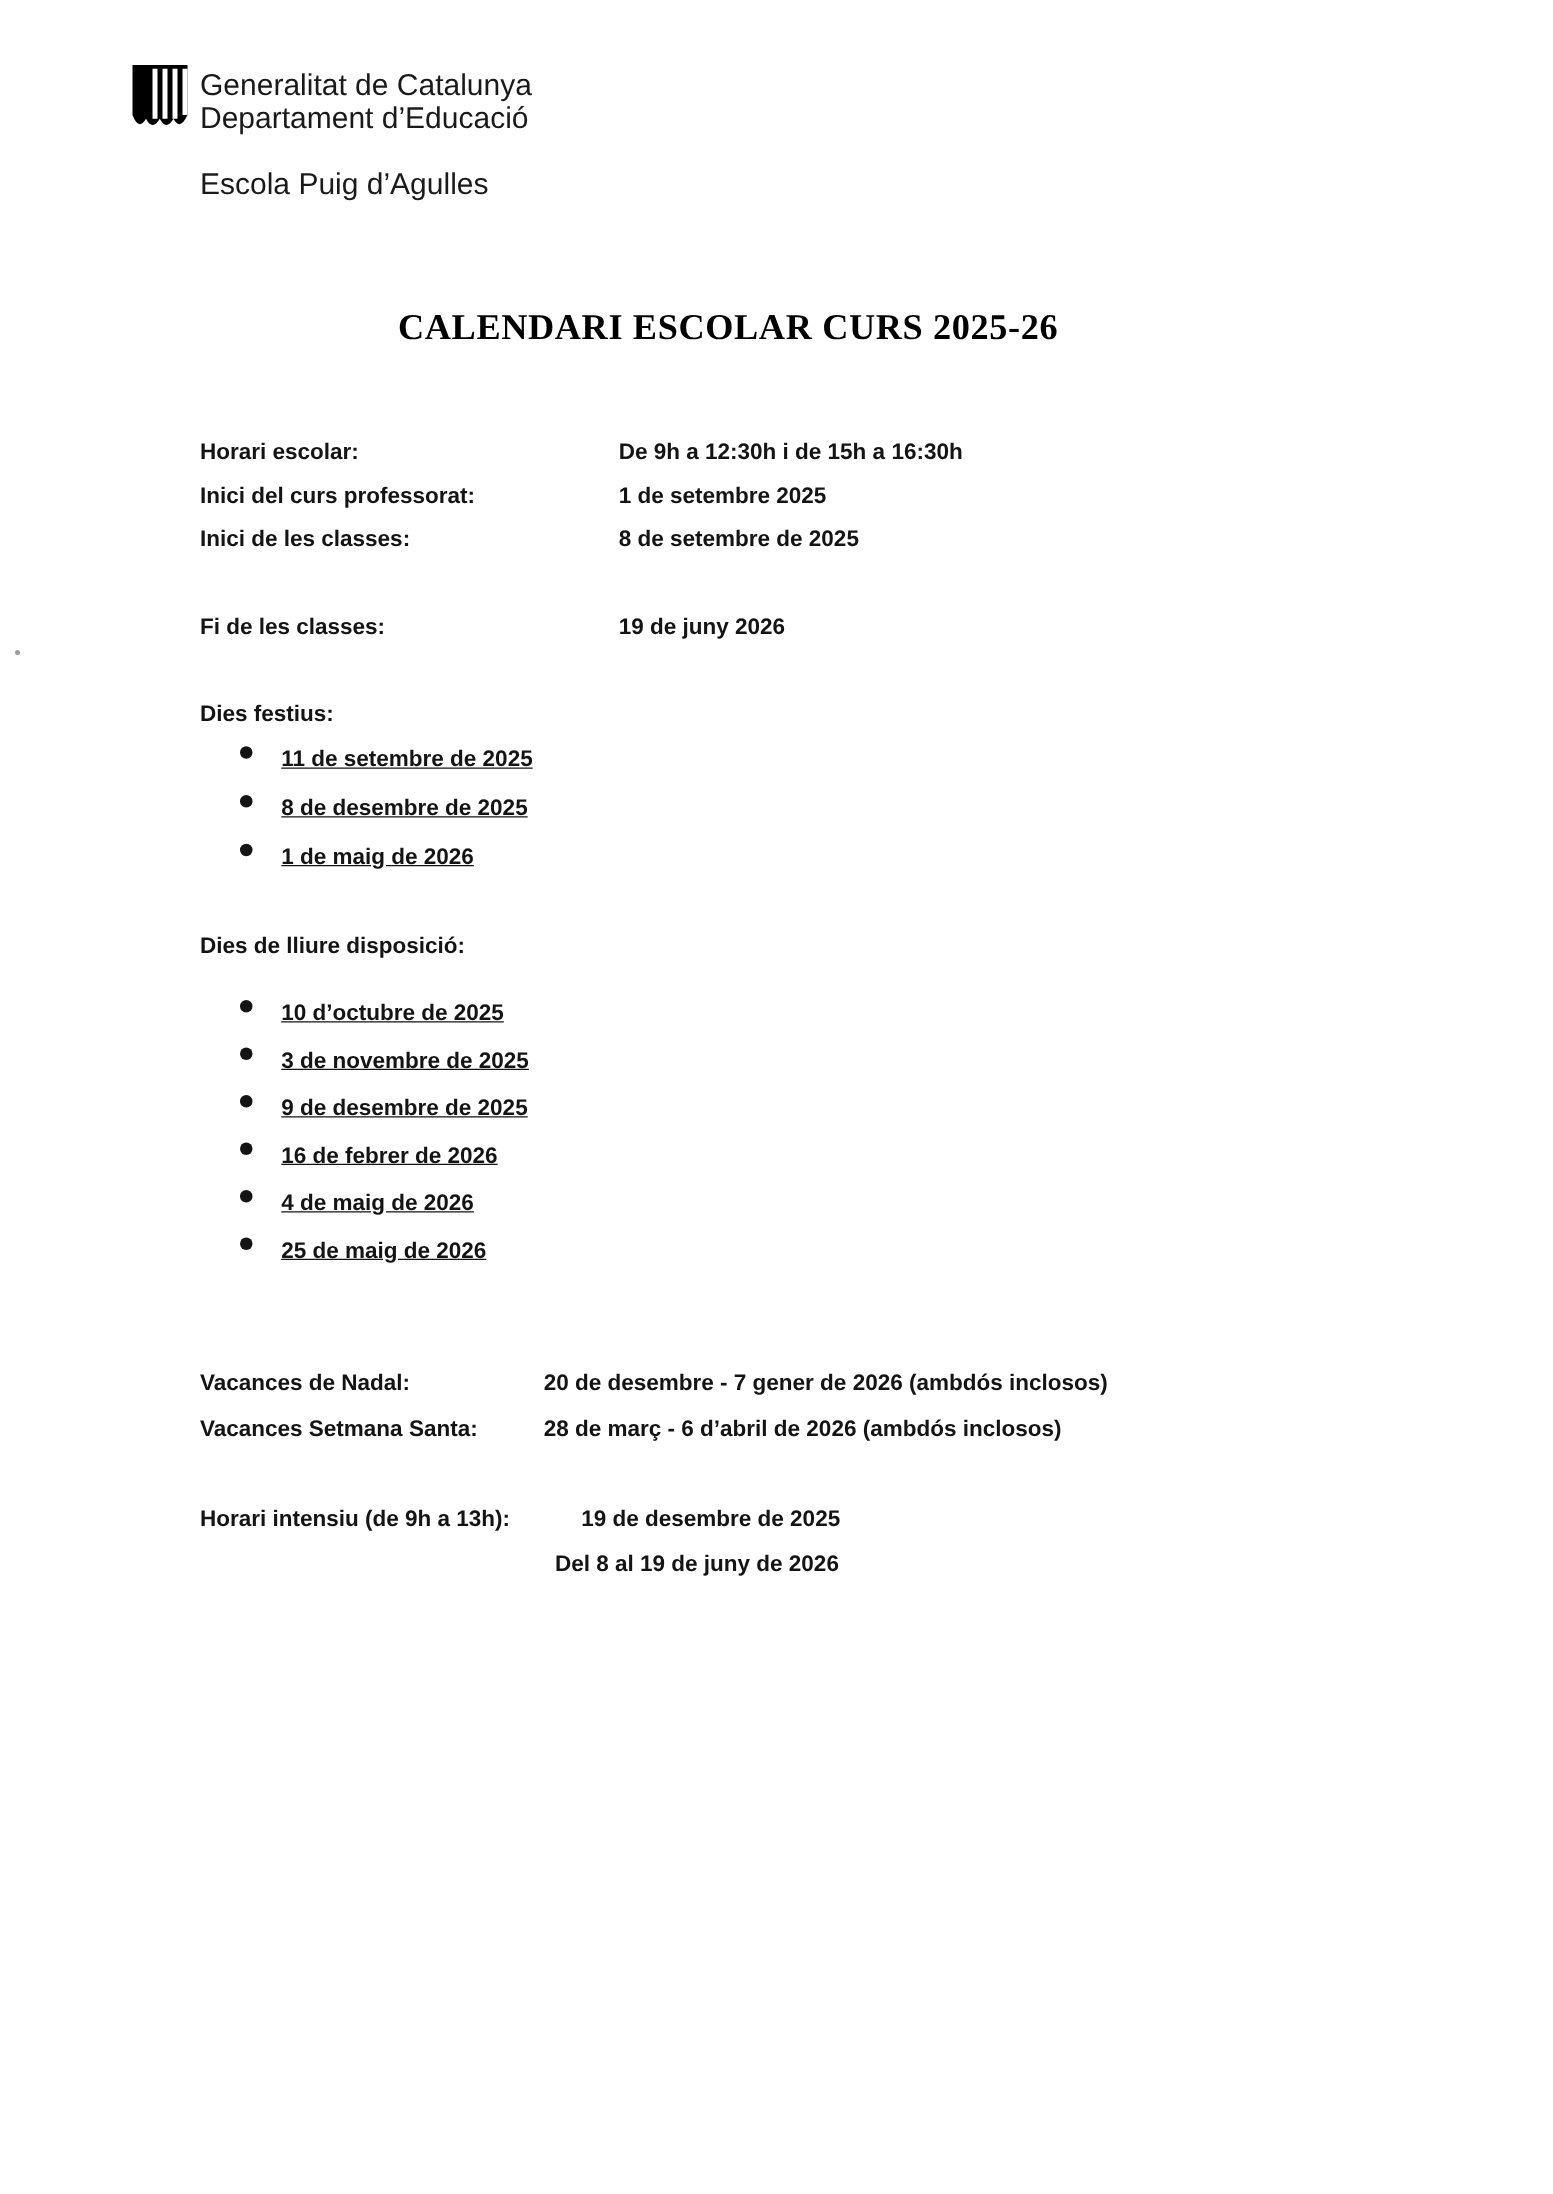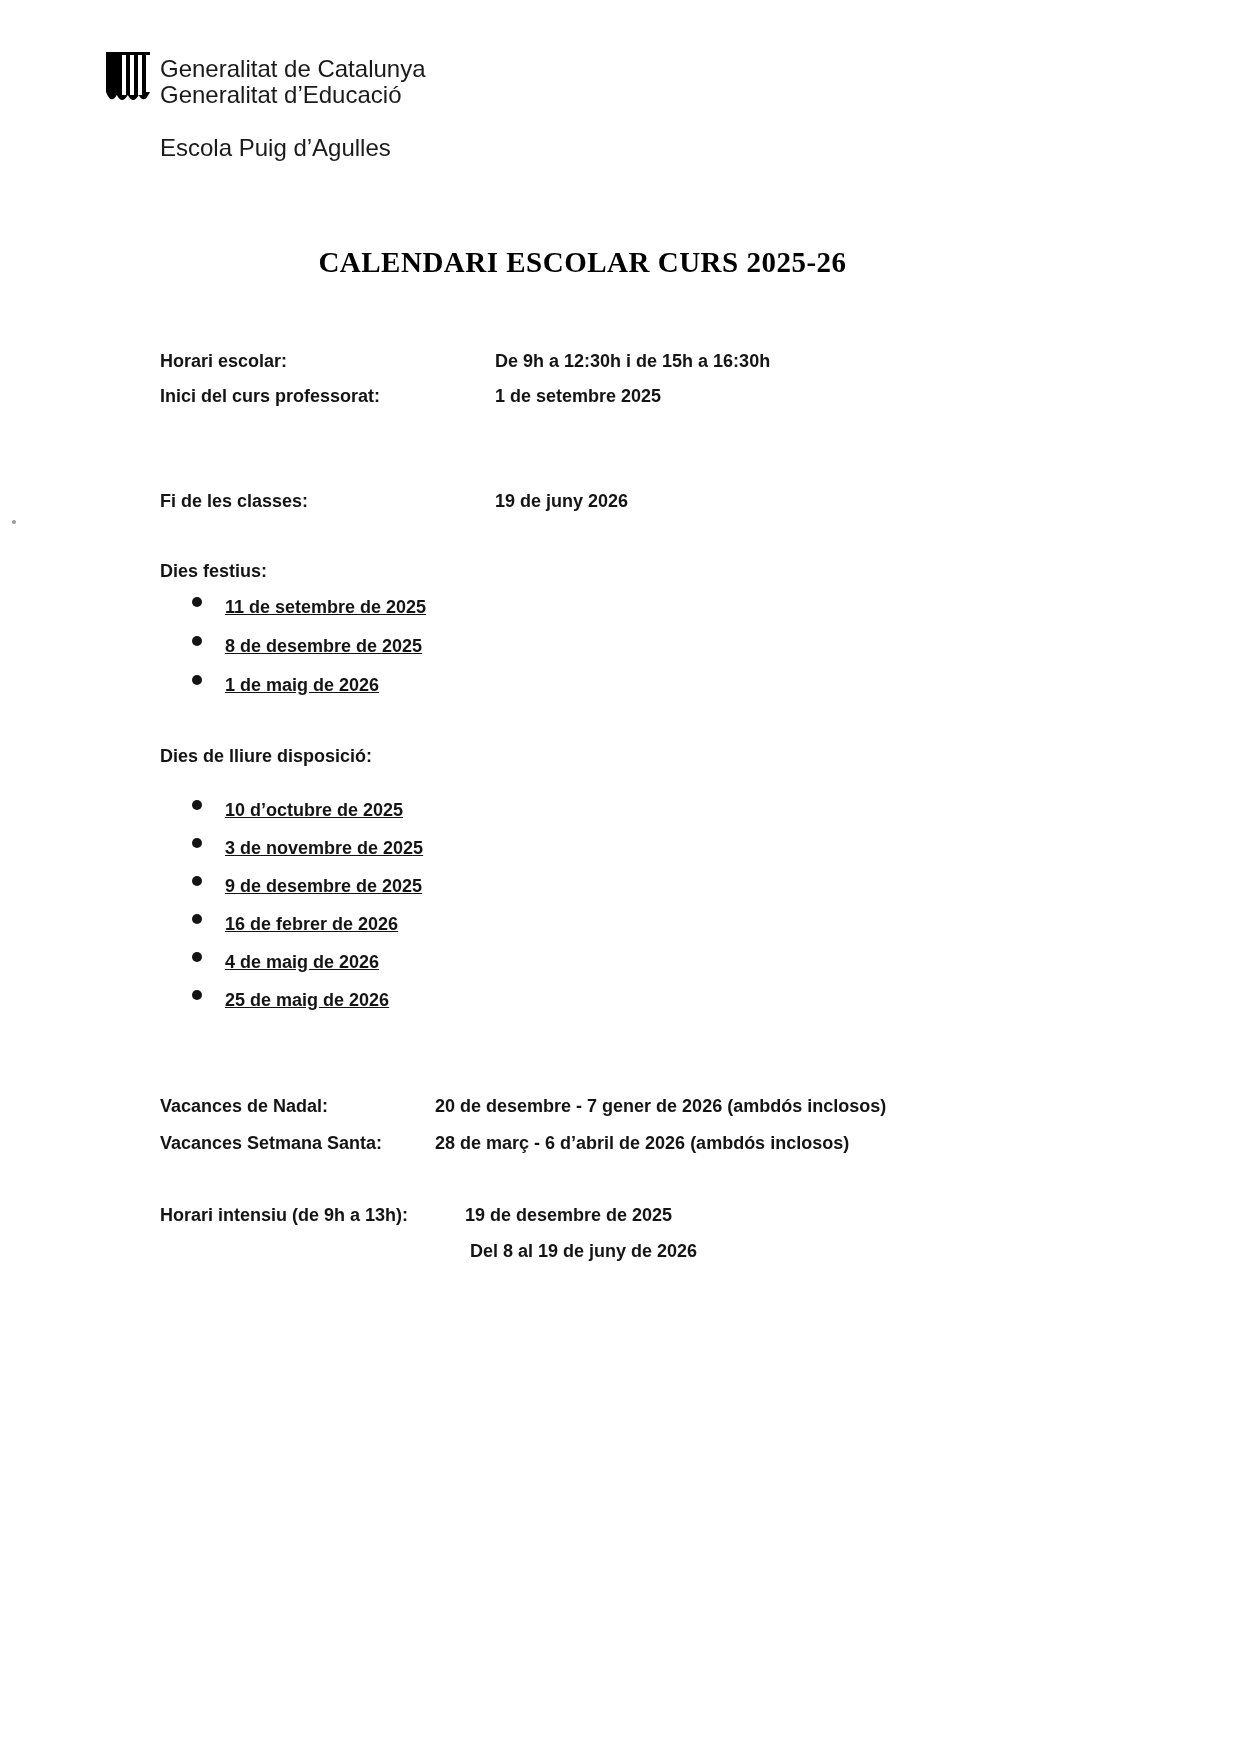--- a/index.html
+++ b/index.html
@@ -87,21 +87,21 @@
     height: 10px;
     border-radius: 50%;
     background: #141414;
     margin-right: 23px;
     flex: 0 0 auto;
   }
 
   
   .hi-row { position: absolute; left: 160px; }
   .hi-row .label { display: inline-block; width: 305px; }
-  .hi-line2 { position: absolute; left: 470px; }
+  .hi-line2 { position: absolute; left: 444px; }
 
   
   .artifact {
     position: absolute;
     left: 12px;
     top: 520px;
     width: 4px;
     height: 4px;
     border-radius: 50%;
     background: #9a9a9a;
@@ -117,33 +117,36 @@
       <path d="M1,0 H45 V40 Q39,53 33.8,43 Q28,53 22.8,43 Q17,53 11.8,43 Q6,53 1,40 Z" fill="#000000"></path>
       <rect x="17" y="3" width="4" height="40" fill="#ffffff"></rect>
       <rect x="25" y="3" width="4" height="40" fill="#ffffff"></rect>
       <rect x="33" y="3" width="4" height="40" fill="#ffffff"></rect>
       <rect x="41" y="3" width="4" height="37" fill="#ffffff"></rect>
     </svg>
   </div>
 
   <div class="org-lines">
     <div>Generalitat de Catalunya</div>
-    <div>Generalitat d’Educació</div>
+    <div>Departament d’Educació</div>
   </div>
 
   <div class="school-name">Escola Puig d’Agulles</div>
 
   <div class="doc-title">CALENDARI ESCOLAR CURS 2025-26</div>
 
   <div class="sched-row b" style="top:351px">
     <span class="label">Horari escolar:</span><span>De 9h a 12:30h  i  de 15h a 16:30h</span>
   </div>
   <div class="sched-row b" style="top:386px">
     <span class="label">Inici del curs professorat:</span><span>1 de setembre 2025</span>
   </div>
+  <div class="sched-row b" style="top:421px">
+    <span class="label">Inici de les classes:</span><span>8 de setembre de 2025</span>
+  </div>
   <div class="sched-row b" style="top:491px">
     <span class="label">Fi de les classes:</span><span>19 de juny 2026</span>
   </div>
 
   <div class="artifact"></div>
 
   <div class="section-heading b" style="top:561px">Dies festius:</div>
 
   <div class="bullet-item b" style="top:597px">
     <span class="bullet-dot"></span>

